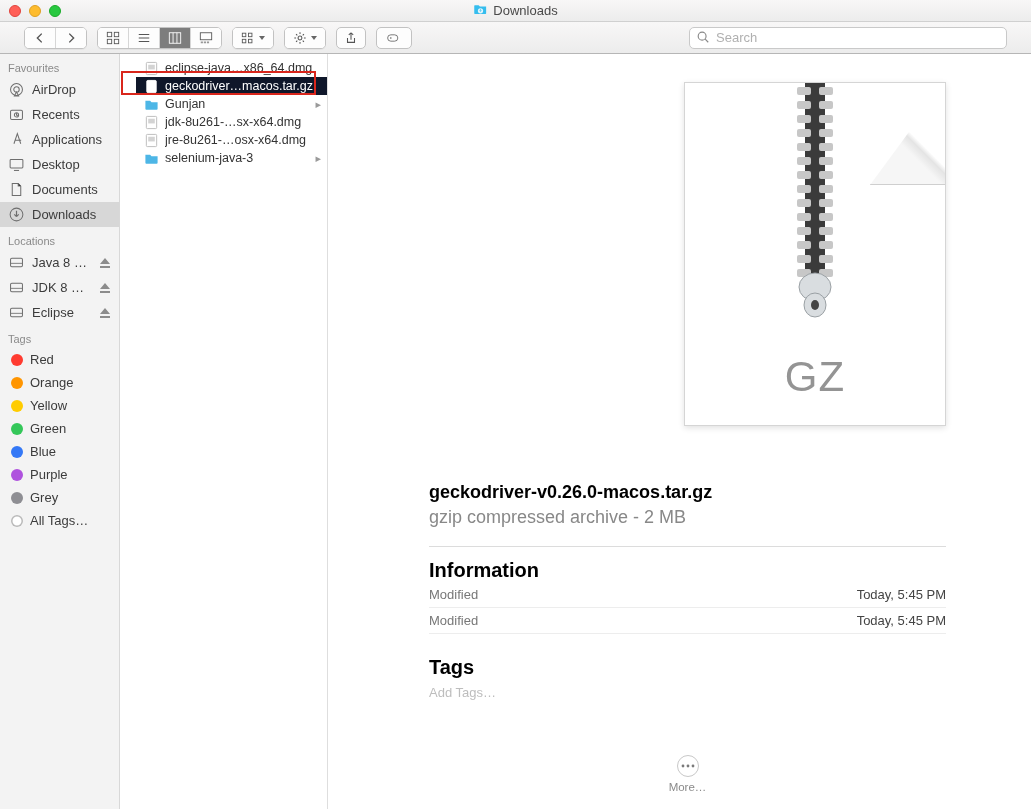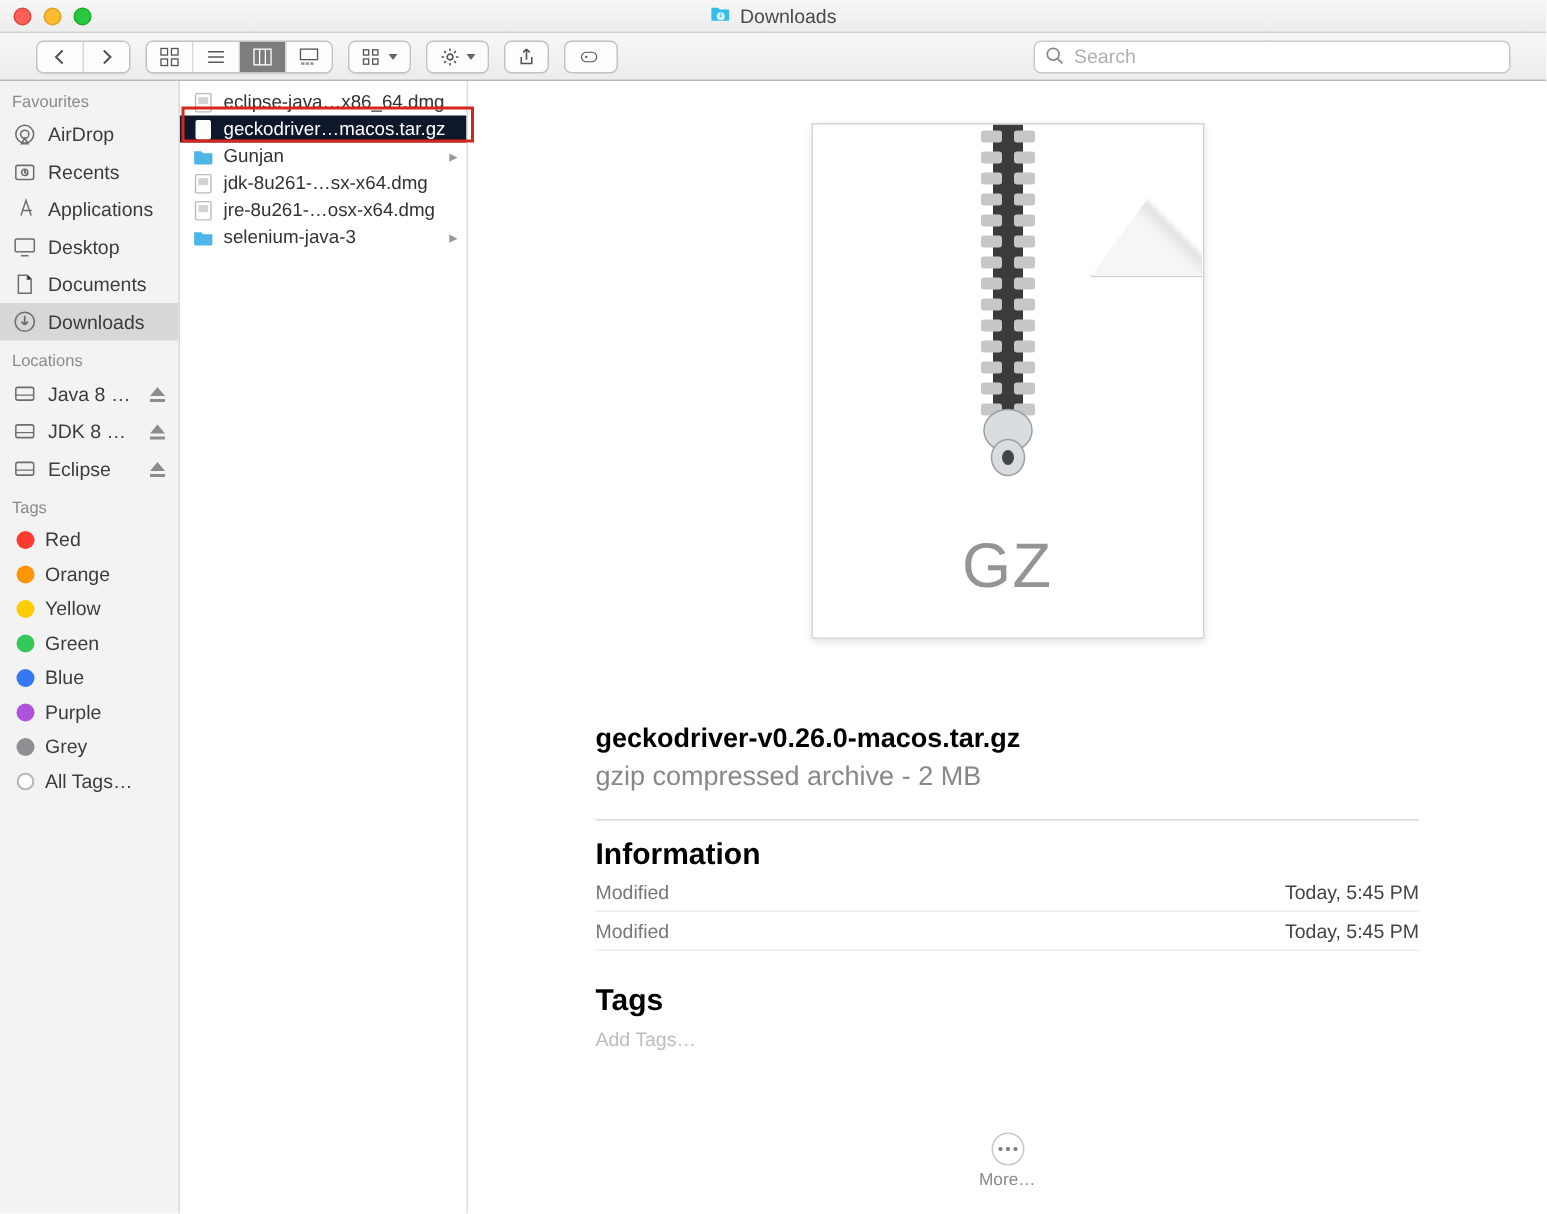--- a/index.html
+++ b/index.html
@@ -46,21 +46,21 @@
   .solo{display:flex;align-items:center;justify-content:center;height:22px;min-width:30px;background:#fdfdfd;border:1px solid #c2c2c2;border-radius:5px;color:#555;}
   .solo svg{width:14px;height:14px;}
   .spacer{flex:1;}
   .searchwrap{position:relative;width:318px;}
   .searchwrap input{width:100%;height:22px;border:1px solid #c9c9c9;border-radius:5px;padding:0 8px 0 26px;font-size:13px;background:#fff;color:#333;}
   .searchwrap input::placeholder{color:#b0b0b0;}
   .searchwrap .sicon{position:absolute;left:7px;top:3.5px;color:#888;}
   .chev::after{content:"";display:inline-block;margin-left:4px;border-left:3px solid transparent;border-right:3px solid transparent;border-top:4px solid #666;}
 
   
-  .main{display:flex;height:calc(100% - 54px);}
+  .main{display:flex;height:calc(100% - 54px);gap:16px;}
   .sidebar{width:120px;background:#f3f3f3;border-right:1px solid #d8d8d8;overflow:hidden;}
   .sb-section{padding-top:8px;}
   .sb-heading{font-size:11px;color:#8a8a8a;padding:0 8px 3px 8px;font-weight:500;}
   .sb-item{display:flex;align-items:center;gap:7px;padding:4px 8px;font-size:13px;color:#3c3c3c;position:relative;}
   .sb-item.active{background:#d7d7d7;}
   .sb-item .ic{width:17px;height:17px;flex:0 0 17px;display:flex;align-items:center;justify-content:center;color:#6e6e6e;}
   .sb-item .ic svg{width:17px;height:17px;}
   .sb-item .label{white-space:nowrap;overflow:hidden;text-overflow:ellipsis;flex:1;}
   .eject{width:12px;height:12px;color:#8c8c8c;}
   .tagdot{width:12px;height:12px;border-radius:50%;flex:0 0 12px;margin-left:3px;}
@@ -74,21 +74,21 @@
   .row .ic{width:15px;height:15px;display:flex;align-items:center;justify-content:center;}
   .row .ic svg{width:15px;height:15px;}
   .row .label{white-space:nowrap;overflow:hidden;text-overflow:ellipsis;flex:1;}
   .row .arr{color:#9a9a9a;font-size:11px;position:absolute;right:6px;}
   .row.selected{background:#0f172a;color:#fff;}
   .row.selected .ic{color:#fff;}
   .highlightbox{position:absolute;border:2px solid #d9261c;pointer-events:none;left:121px;top:71px;width:195px;height:24px;}
 
   
   .preview{flex:1;padding:28px 85px 20px 85px;overflow:hidden;position:relative;display:flex;flex-direction:column;}
-  .thumbwrap{display:flex;justify-content:center;}
+  .thumbwrap{display:flex;justify-content:flex-end;}
   .thumb{width:262px;height:344px;position:relative;background:#fff;border:1px solid #d5d5d5;box-shadow:0 2px 6px rgba(0,0,0,.12);}
   .fold{position:absolute;top:0;right:0;width:75px;height:102px;background:linear-gradient(225deg,#fff 48%,#e4e4e4 52%, #f6f6f6 60%);clip-path:polygon(100% 0,100% 100%,0 100%);border-bottom:1px solid #cfcfcf;border-left:1px solid #cfcfcf;}
   .zip{position:absolute;left:50%;transform:translateX(-50%);top:0;width:44px;height:236px;}
   .gz{position:absolute;bottom:24px;left:0;right:0;text-align:center;font-size:42px;color:#949494;letter-spacing:1px;font-weight:300;}
 
   .fname{font-size:18px;font-weight:600;margin-top:56px;}
   .fsub{font-size:18px;color:#888;margin-top:4px;}
   .divider{height:1px;background:#dcdcdc;margin-top:18px;}
   .sect{font-size:20px;font-weight:600;margin-top:12px;}
   .kv{display:flex;justify-content:space-between;font-size:13px;color:#888;padding:5px 0;border-bottom:1px solid #ededed;}

